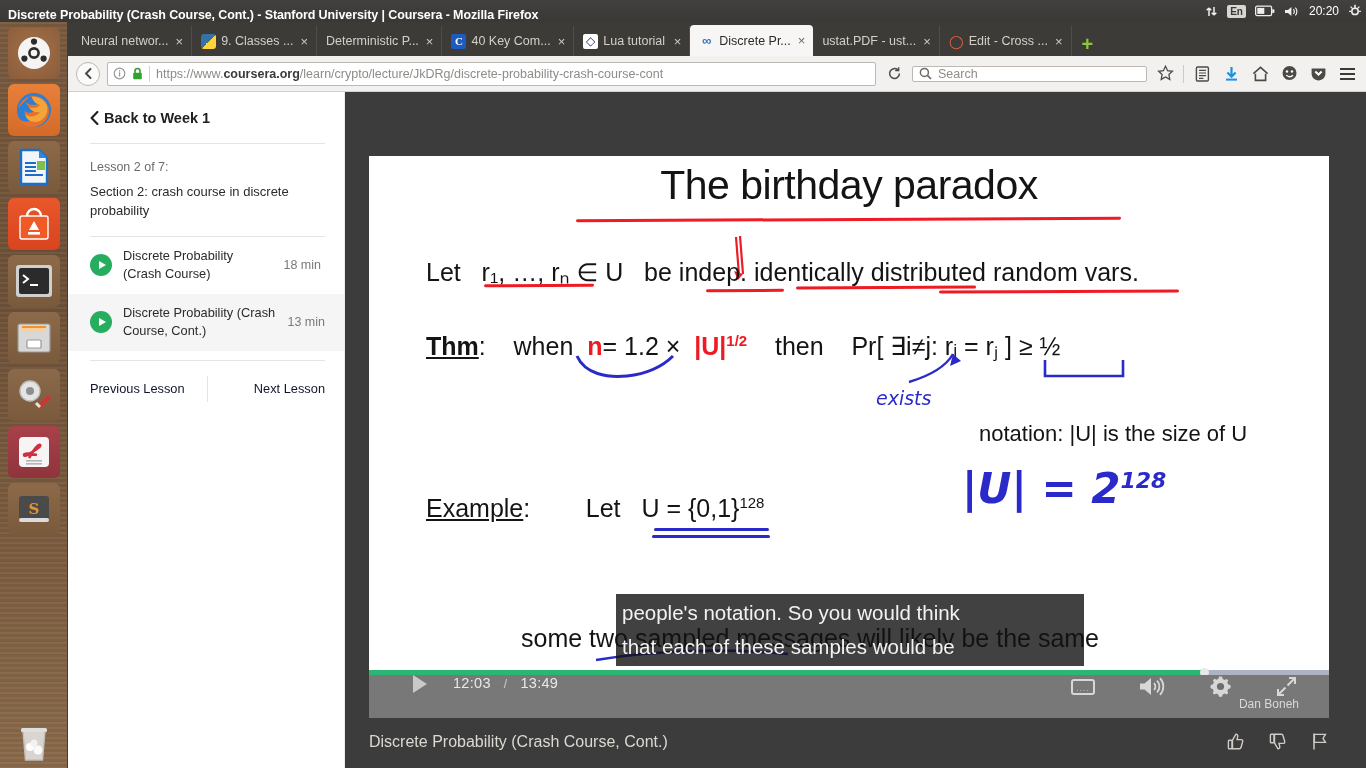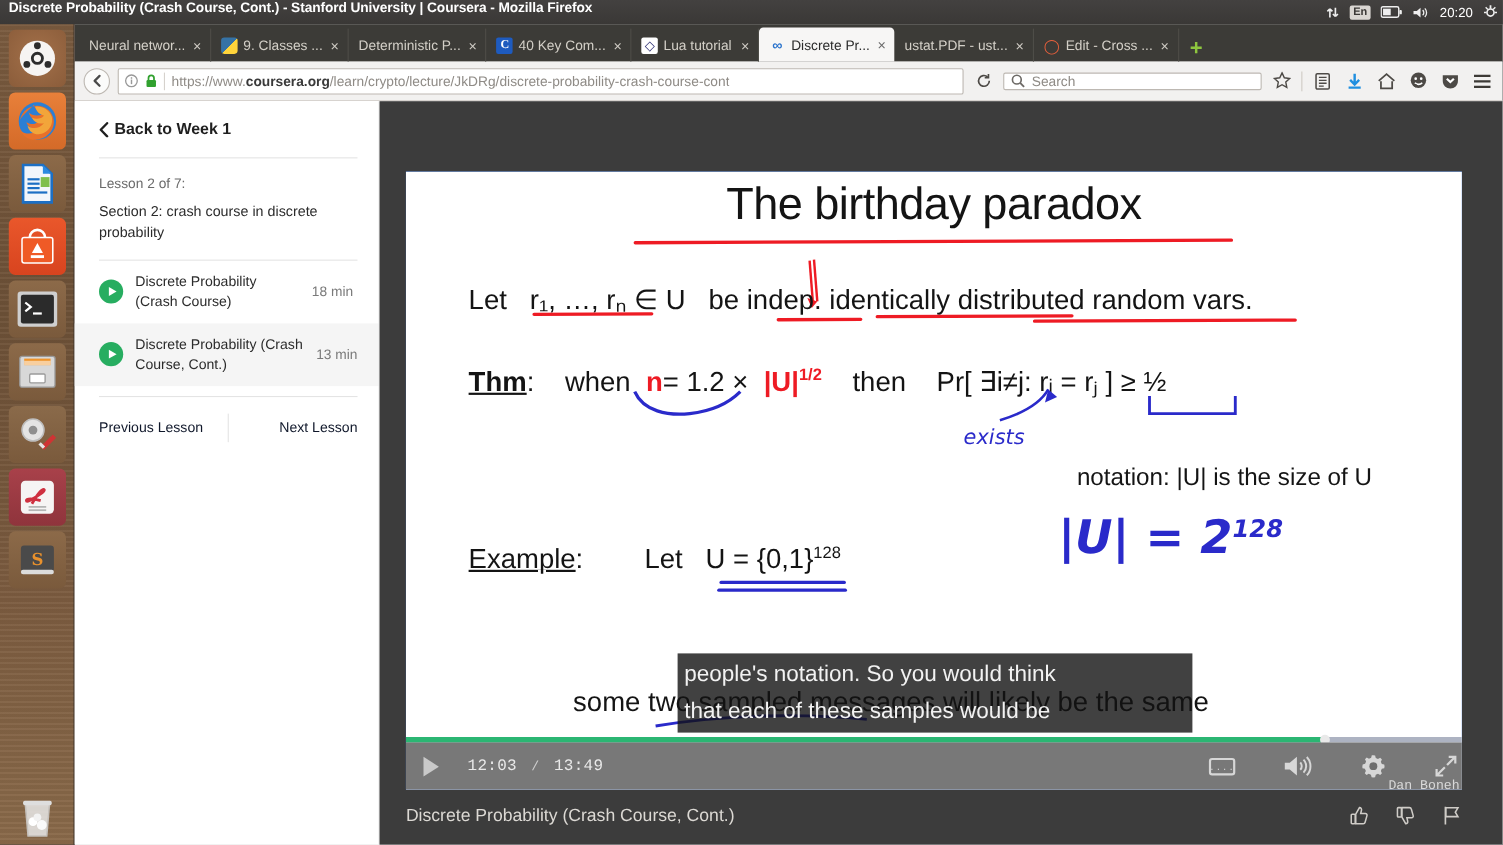--- a/index.html
+++ b/index.html
@@ -8,21 +8,21 @@
     overflow: hidden;
     font-family: "Liberation Sans", sans-serif;
     background: #2c2c2c;
   }
   #screen { position: relative; width: 1366px; height: 768px; }
 
   
   .top-panel {
     position: absolute; left: 0; top: 0; width: 1366px; height: 22px;
     background: linear-gradient(#434140, #3a3836);
-    color: #f2f1f0; display: flex; align-items: flex-start;
+    color: #f2f1f0; display: flex; align-items: flex-end;
   }
   .win-title {
     font-size: 12.5px; font-weight: bold; color: #ffffff;
     margin-left: 8px; white-space: nowrap; letter-spacing: -0.1px;
   }
   .tray { position: absolute; right: 4px; top: 0; height: 22px;
           display: flex; align-items: center; gap: 9px; }
   .tray-item { font-size: 11px; color: #e8e6e4; display: flex; align-items: center; }
   .kb-badge {
     background: #d9d6d2; color: #3a3836; font-size: 10px; font-weight: bold;
@@ -154,21 +154,21 @@
     background:rgba(18,18,18,0.80); color:#f2f2f2; font-size:20.5px; line-height:34px;
     padding:2px 6px; white-space:nowrap;
   }
 
   
   .progress { position:absolute; left:0; bottom:43px; width:100%; height:5px; background:#adb3c2; }
   .progress .fill { height:100%; background:#2bb673; }
   .progress .knob { position:absolute; top:-2px; width:9px; height:9px; border-radius:50%; background:#e9e9e9;}
   .controls {
     position:absolute; left:0; bottom:0; width:100%; height:43px; background:rgba(110,110,110,0.93);
-    display:flex; align-items:center; padding:0 4px; color:#e9e9e9; font-size:14.5px;font-family:Liberation Mono, monospace;
+    display:flex; align-items:flex-start; padding:0 32px; color:#e9e9e9; font-size:14.5px;
   }
   .ctrl-play{ width:0;height:0;border-left:14px solid #c9c9c9;border-top:9px solid transparent;border-bottom:9px solid transparent; margin-left:12px;}
   .time{ margin-left:26px; letter-spacing:0.3px;}
   .time .slash{ margin:0 13px; color:#cfcfcf; font-size:12px;}
   .ctrl-right{ margin-left:auto; display:flex; align-items:center; gap:44px; position:relative;}
   .cc-box{ width:24px; height:16px; border:2px solid #d7d7d7; border-radius:3px; display:flex; align-items:flex-end; justify-content:center; padding-bottom:2px;}
   .cc-box span{ font-size:8px; letter-spacing:1px; color:#d7d7d7; line-height:5px;}
   .watermark{ position:absolute; right:-2px; bottom:-13px; font-size:12px; color:#d9d9d9; }
 
   .video-title-bar {

